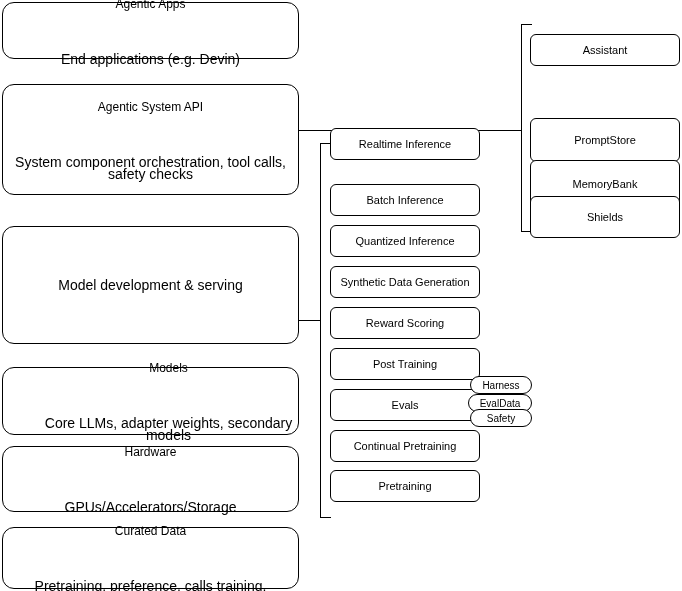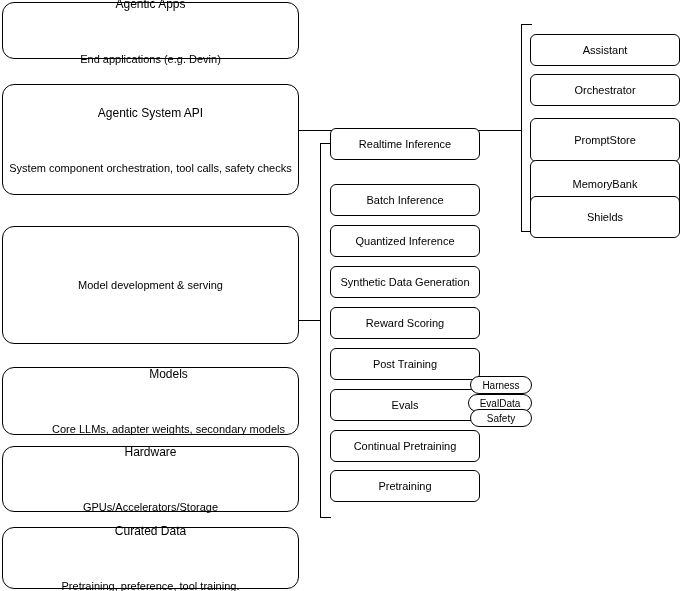--- a/index.html
+++ b/index.html
@@ -35,21 +35,21 @@
     gap: 41px;
   }
   .stack-box {
     border-radius: 12px;
   }
   .stack-title {
     font-size: 12px;
     line-height: 15px;
   }
   .stack-sub {
-    font-size: 11px;
+    font-size: 14px;
     line-height: 12px;
   }
   .pill {
     border-radius: 6px;
     font-size: 11px;
   }
   .mini-pill {
     border-radius: 10px;
     font-size: 10px;
   }
@@ -84,38 +84,35 @@
     <div class="stack-sub">Core LLMs, adapter weights, secondary models</div>
   </div>
 
   <div class="node stack-box" style="left:2px; top:446px; width:297px; height:66px;">
     <div class="stack-title">Hardware</div>
     <div class="stack-sub">GPUs/Accelerators/Storage</div>
   </div>
 
   <div class="node stack-box" style="left:2px; top:527px; width:297px; height:62px;">
     <div class="stack-title">Curated Data</div>
-    <div class="stack-sub">Pretraining, preference, tool training.</div>
+    <div class="stack-sub">Pretraining, preference, calls training.</div>
   </div>
 
   <div class="edge h-line" style="left:299px; top:130px; width:222px; height:1px;"></div>
   <div class="edge v-line" style="left:521px; top:24px; width:1px; height:208px;"></div>
   <div class="edge h-line" style="left:521px; top:24px; width:11px; height:1px;"></div>
   <div class="edge h-line" style="left:521px; top:231px; width:11px; height:1px;"></div>
 
   <div class="edge h-line" style="left:299px; top:320px; width:22px; height:1px;"></div>
   <div class="edge v-line" style="left:320px; top:143px; width:1px; height:375px;"></div>
   <div class="edge h-line" style="left:320px; top:143px; width:11px; height:1px;"></div>
   <div class="edge h-line" style="left:320px; top:517px; width:11px; height:1px;"></div>
 
   <div class="node pill" style="left:530px; top:34px; width:150px; height:32px;">
     <span>Assistant</span>
-  </div>
-  <div class="node pill" style="left:530px; top:74px; width:150px; height:32px;">
-    <span>Orchestrator</span>
   </div>
   <div class="node pill" style="left:530px; top:118px; width:150px; height:44px;">
     <span>PromptStore</span>
   </div>
   <div class="node pill" style="left:530px; top:160px; width:150px; height:48px;">
     <span>MemoryBank</span>
   </div>
   <div class="node pill" style="left:530px; top:196px; width:150px; height:42px;">
     <span>Shields</span>
   </div>

